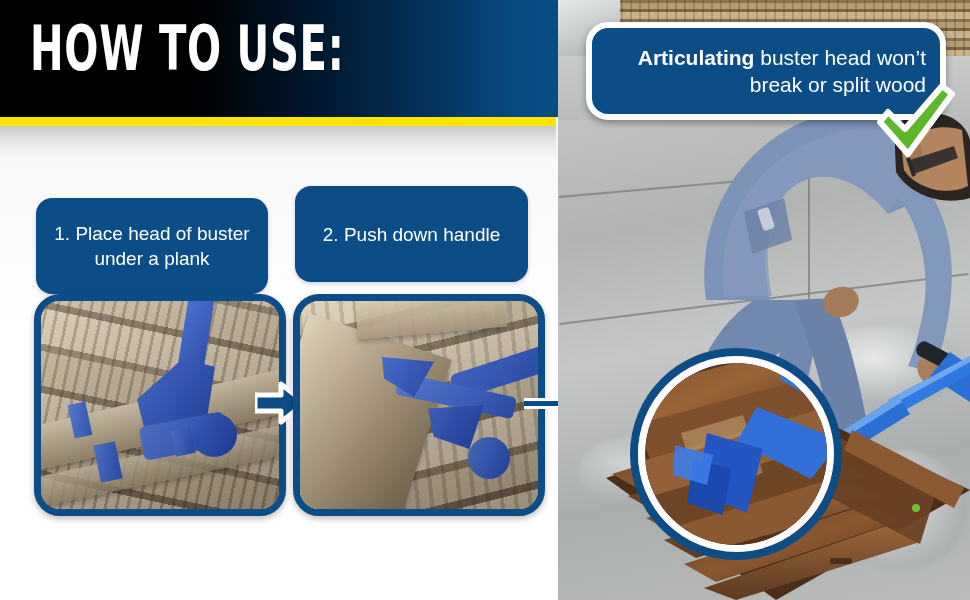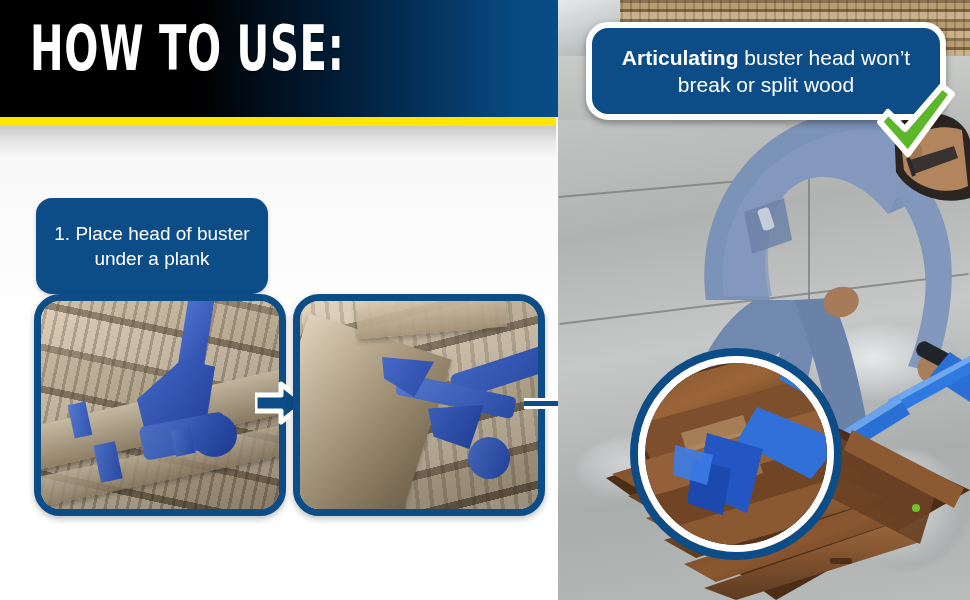--- a/index.html
+++ b/index.html
@@ -119,21 +119,21 @@
   #magnifier{position:absolute;left:638px;top:356px;width:196px;height:196px;
     border-radius:50%;border:7px solid #ffffff;box-sizing:border-box;
     box-shadow:0 0 0 8px #0c4c87;overflow:hidden;}
   .mag-inner{position:absolute;inset:0;overflow:hidden;border-radius:50%;}
 
   
   #callout{position:absolute;left:586px;top:22px;width:360px;height:98px;
     background:#0c4c87;border:6px solid #ffffff;border-radius:22px;box-sizing:border-box;
     display:flex;align-items:center;justify-content:center;
     box-shadow:0 3px 7px rgba(0,0,0,.35);}
-  #callout-text{color:#ffffff;font-size:21px;line-height:27px;text-align:center;padding:0 22px;}
+  #callout-text{color:#ffffff;font-size:21px;line-height:27px;text-align:right;padding:0 14px;}
   #callout-text b{font-weight:bold;}
   #checkmark{position:absolute;left:872px;top:84px;width:84px;height:76px;}
 
   .nosel{user-select:none;}
 </style>
 </head>
 <body>
 
 <div id="stage" class="nosel">
 
@@ -143,20 +143,23 @@
       <div id="header-title">HOW TO USE:</div>
     </div>
     <div id="yellow-stripe"></div>
     <div id="under-stripe"></div>
 
     <div class="step-box" id="step-box-1">
       <div class="step-text" style="white-space:pre-line;">1.  Place head of buster
 under a plank</div>
     </div>
 
+    <div class="step-box" id="step-box-2">
+      <div class="step-text" style="white-space:pre-line;">2.  Push down handle</div>
+    </div>
 
     <div class="photo-frame" id="photo-1">
       <div class="photo-inner">
         <div class="wood-a"></div>
         <div class="plank-hi" style="left:-14px;top:96px;width:270px;height:44px;transform:rotate(-13deg);"></div>
         <div class="plank-hi" style="left:-20px;top:150px;width:280px;height:30px;transform:rotate(-12deg);opacity:.8;"></div>
 
         <div class="tool-blue" style="left:140px;top:-10px;width:26px;height:110px;transform:rotate(9deg);border-radius:5px;"></div>
         <div class="tool-blue" style="left:96px;top:58px;width:78px;height:78px;clip-path:polygon(58% 0,100% 10%,86% 100%,10% 92%,0 52%);"></div>
         <div class="tool-blue-l" style="left:100px;top:118px;width:86px;height:34px;transform:rotate(-11deg);border-radius:6px;"></div>

